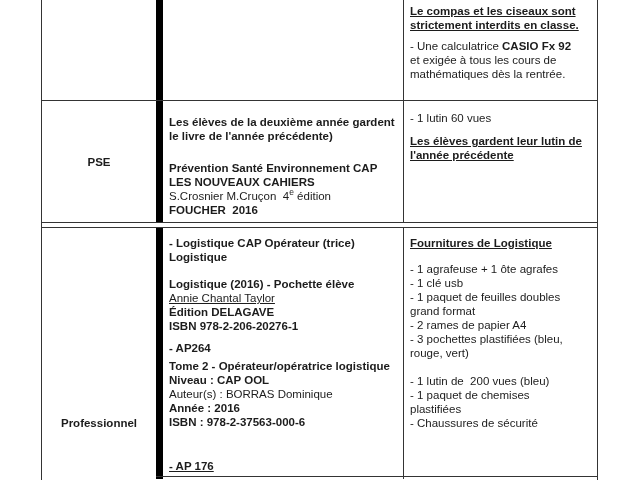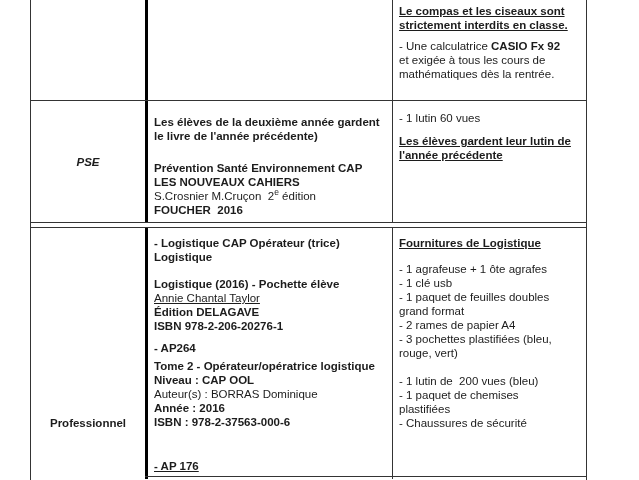--- a/index.html
+++ b/index.html
@@ -3,35 +3,35 @@
 <meta charset="utf-8">
 <style>
   html,body{margin:0;padding:0;}
   body{
     width:639px;height:480px;overflow:hidden;background:#ffffff;
     font-family:"Liberation Sans","DejaVu Sans",sans-serif;
     font-size:11.5px;line-height:14px;color:#1c1c1c;
     position:relative;
   }
   .table{
-    position:absolute;left:30px;top:0;width:557px;height:480px;
+    position:absolute;left:41px;top:0;width:557px;height:480px;
     border-left:1px solid #343434;border-right:1px solid #343434;
     box-sizing:border-box;background:#ffffff;
   }
   .row{display:flex;box-sizing:border-box;}
   .cell{box-sizing:border-box;overflow:hidden;}
   .c-subject{width:114px;}
-  .c-books{width:247px;border-left:3px solid #000000;padding:0 5px 0 6px;}
+  .c-books{width:247px;border-left:7px solid #000000;padding:0 5px 0 6px;}
   .c-supplies{width:194px;border-left:1px solid #343434;padding:0 3px 0 6px;}
   .row1{height:101px;border-bottom:1px solid #343434;}
   .row1 .c-supplies{padding-top:4px;}
   .row2{height:122px;border-bottom:1px solid #343434;}
   .row2 .c-books{padding-top:14px;}
   .row2 .c-supplies{padding-top:10px;}
-  .row2 .c-subject{display:flex;align-items:center;justify-content:center;font-style:italic;}
+  .row2 .c-subject{display:flex;align-items:center;justify-content:center;}
   .row3{margin-top:4px;border-top:1px solid #343434;height:252px;position:relative;}
   .row3 .c-books{padding-top:8px;}
   .row3 .c-supplies{padding-top:8px;}
   .row3 .c-subject{text-align:center;padding-top:188px;line-height:15px;}
   .subrow-divider{position:absolute;left:114px;right:0;top:248px;height:1px;background:#343434;}
   .line{white-space:pre;}
   .line .b{font-weight:bold;}
   .line .u{text-decoration:underline;}
   .line .p{vertical-align:super;font-size:8.5px;line-height:0;}
 </style>
@@ -54,21 +54,21 @@
 
   <div class="row row2">
     <div class="cell c-subject">
         <div class="line"><span class="b">PSE</span></div>
       </div>
     <div class="cell c-books">
         <div class="line"><span class="b">Les élèves de la deuxième année gardent</span></div>
         <div class="line"><span class="b">le livre de l'année précédente)</span></div>
         <div class="line" style="margin-top: 18px;"><span class="b">Prévention Santé Environnement CAP</span></div>
         <div class="line"><span class="b">LES NOUVEAUX CAHIERS</span></div>
-        <div class="line"><span>S.Crosnier M.Cruçon  2</span><span class="p">e</span><span> édition</span></div>
+        <div class="line"><span>S.Crosnier M.Cruçon  4</span><span class="p">e</span><span> édition</span></div>
         <div class="line"><span class="b">FOUCHER  2016</span></div>
       </div>
     <div class="cell c-supplies">
         <div class="line"><span>- 1 lutin 60 vues</span></div>
         <div class="line" style="margin-top: 9px;"><span class="b u">Les élèves gardent leur lutin de</span></div>
         <div class="line"><span class="b u">l'année précédente</span></div>
       </div>
   </div>
 
   <div class="row row3">

